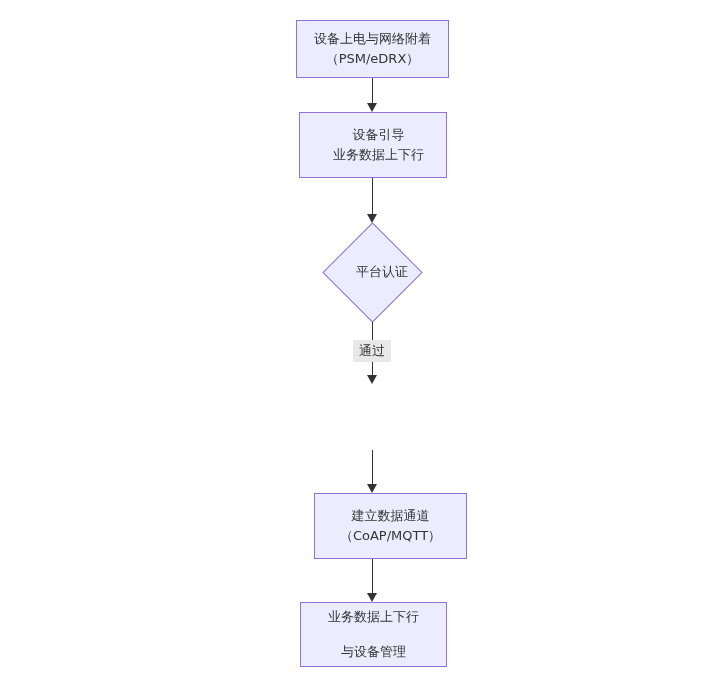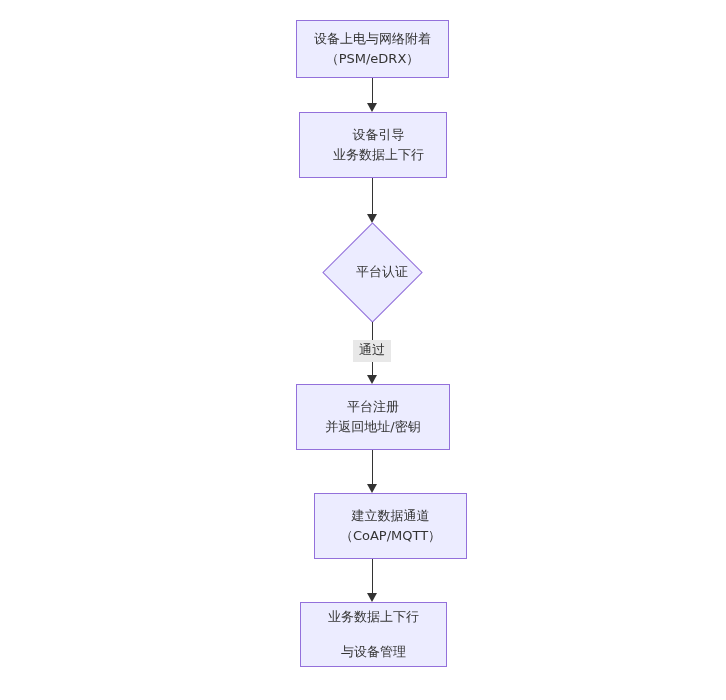--- a/index.html
+++ b/index.html
@@ -88,27 +88,23 @@
     <span>业务数据上下行</span>
   </div>
 
   <div class="edge-line" style="left:371.5px; top:178px; height:36px;"></div>
   <div class="arrowhead" style="left:367px; top:214px;"></div>
 
   <div class="diamond-shape" style="left:336.5px; top:236.5px;"></div>
   <div class="diamond-label" style="left:332px; top:262px; width:100px; height:20px;">平台认证</div>
 
   <div class="edge-line" style="left:371.5px; top:322px; height:53px;"></div>
-  <div class="edge-label" style="left:372px; top:340px;font-family:Liberation Mono, monospace;">通过</div>
+  <div class="edge-label" style="left:372px; top:340px;">通过</div>
   <div class="arrowhead" style="left:367px; top:375px;"></div>
 
-  <div class="node" style="left:296px; top:384px; width:154px; height:66px;">
-    <span>平台注册</span>
-    <span>并返回地址/密钥</span>
-  </div>
 
   <div class="edge-line" style="left:371.5px; top:450px; height:34px;"></div>
   <div class="arrowhead" style="left:367px; top:484px;"></div>
 
   <div class="node" style="left:295px; top:493px; width:153px; height:66px;margin-left:19px;">
     <span>建立数据通道</span>
     <span>（CoAP/MQTT）</span>
   </div>
 
   <div class="edge-line" style="left:371.5px; top:559px; height:34px;"></div>

